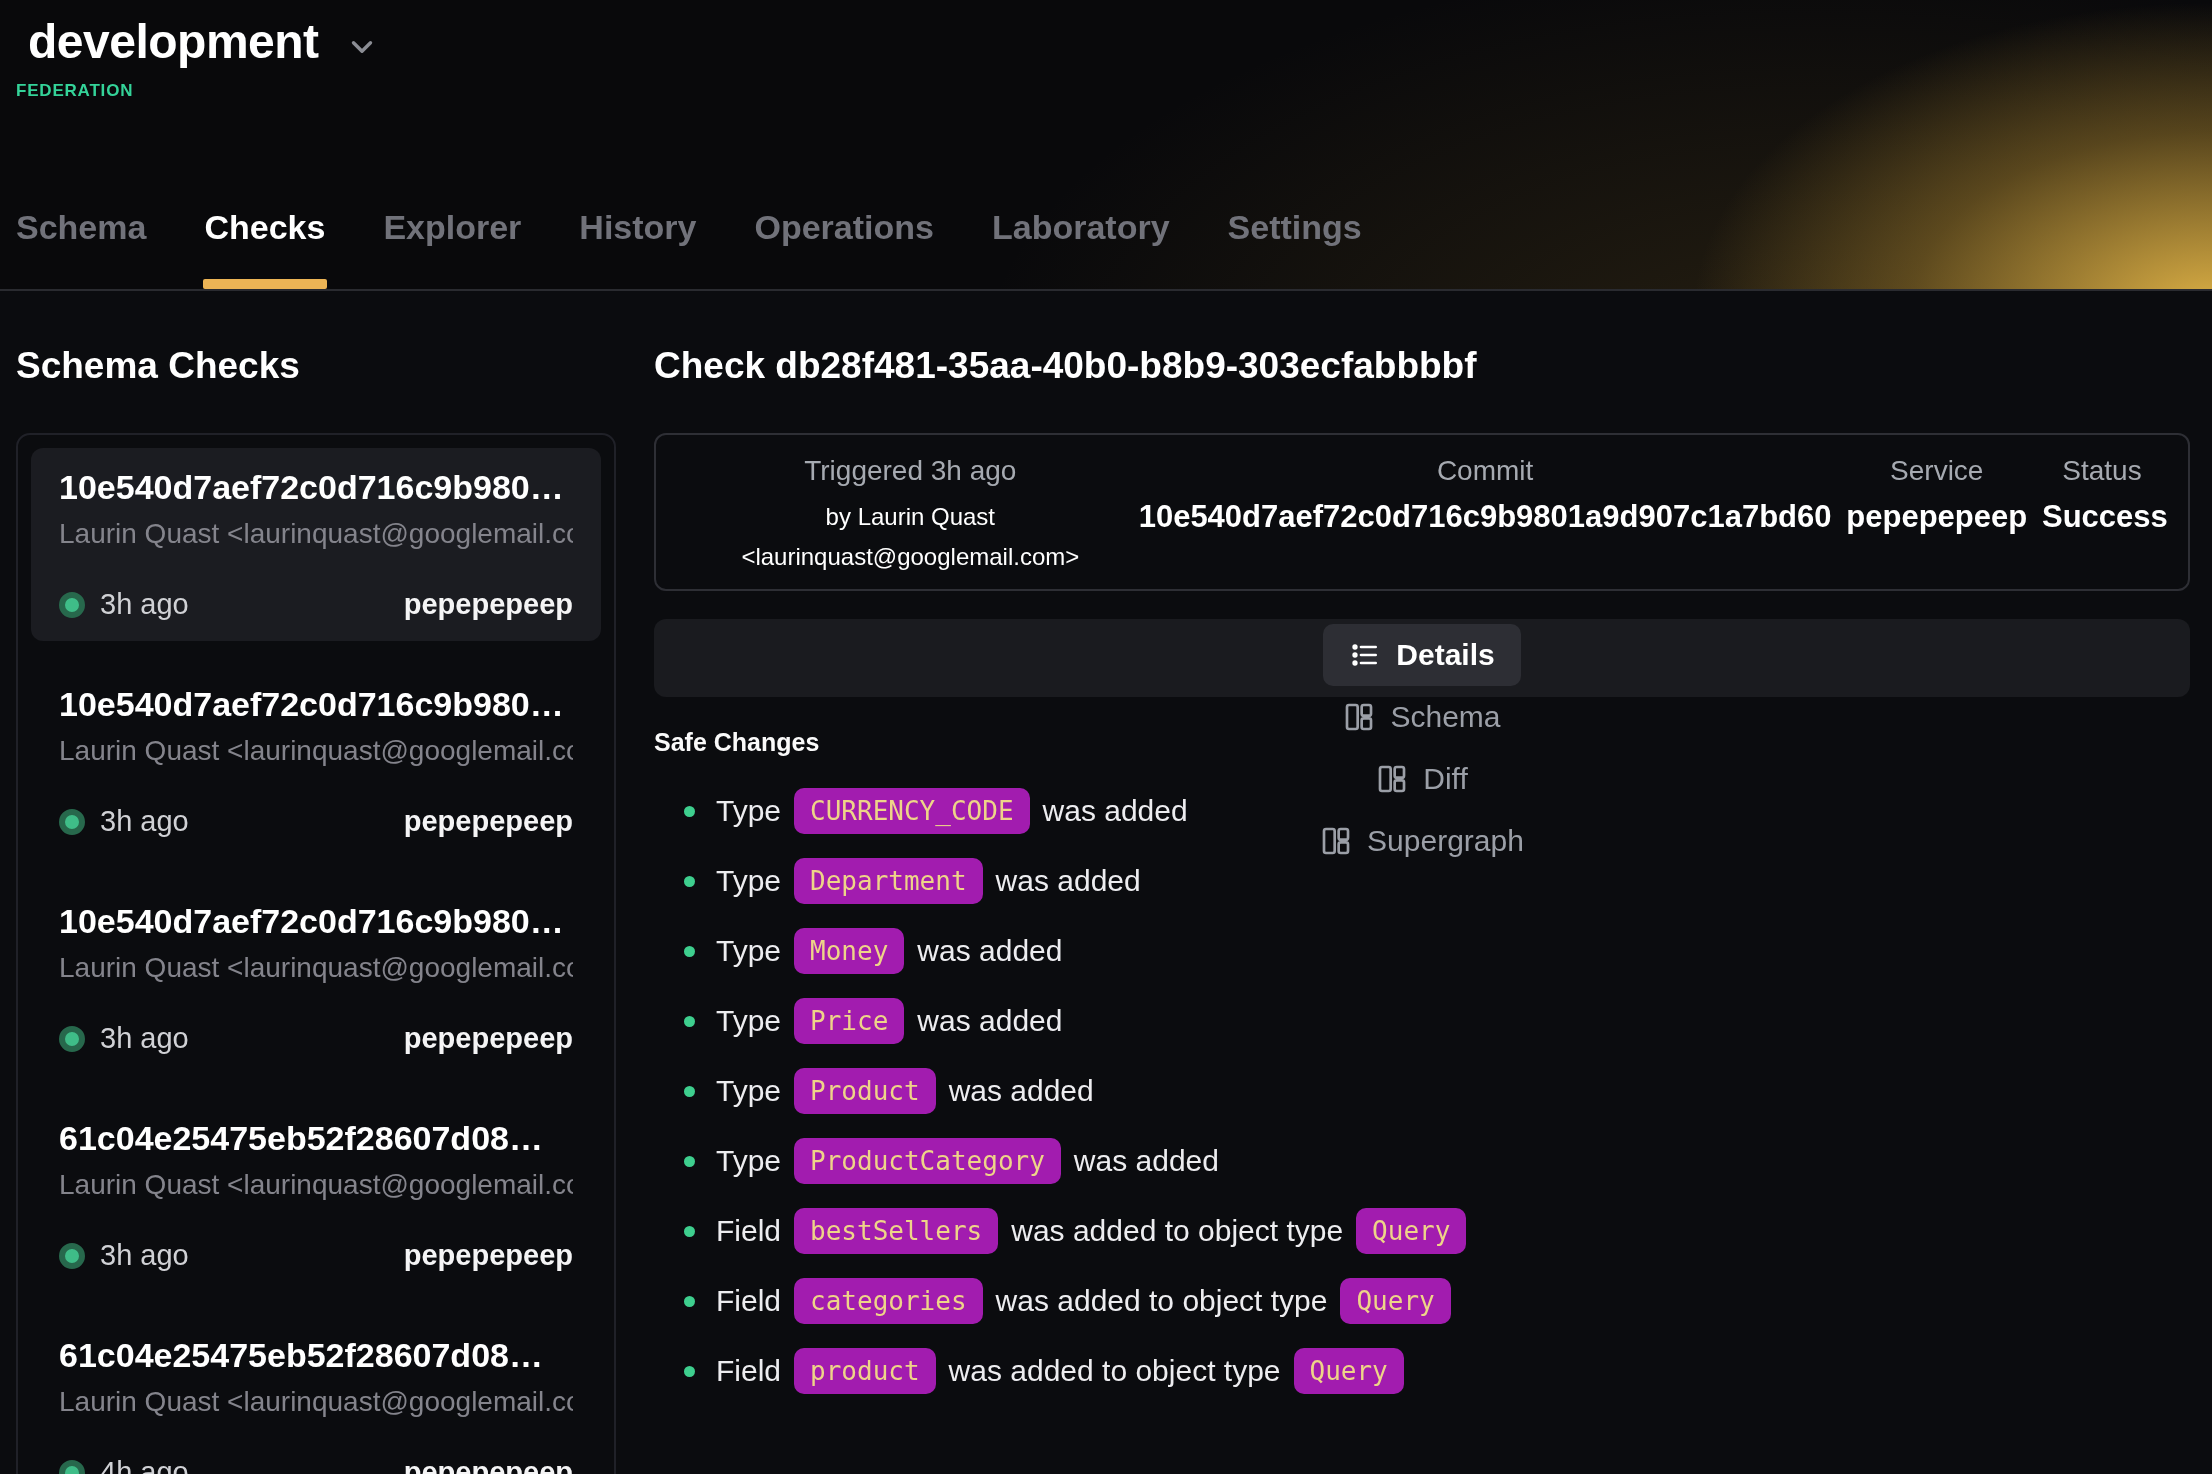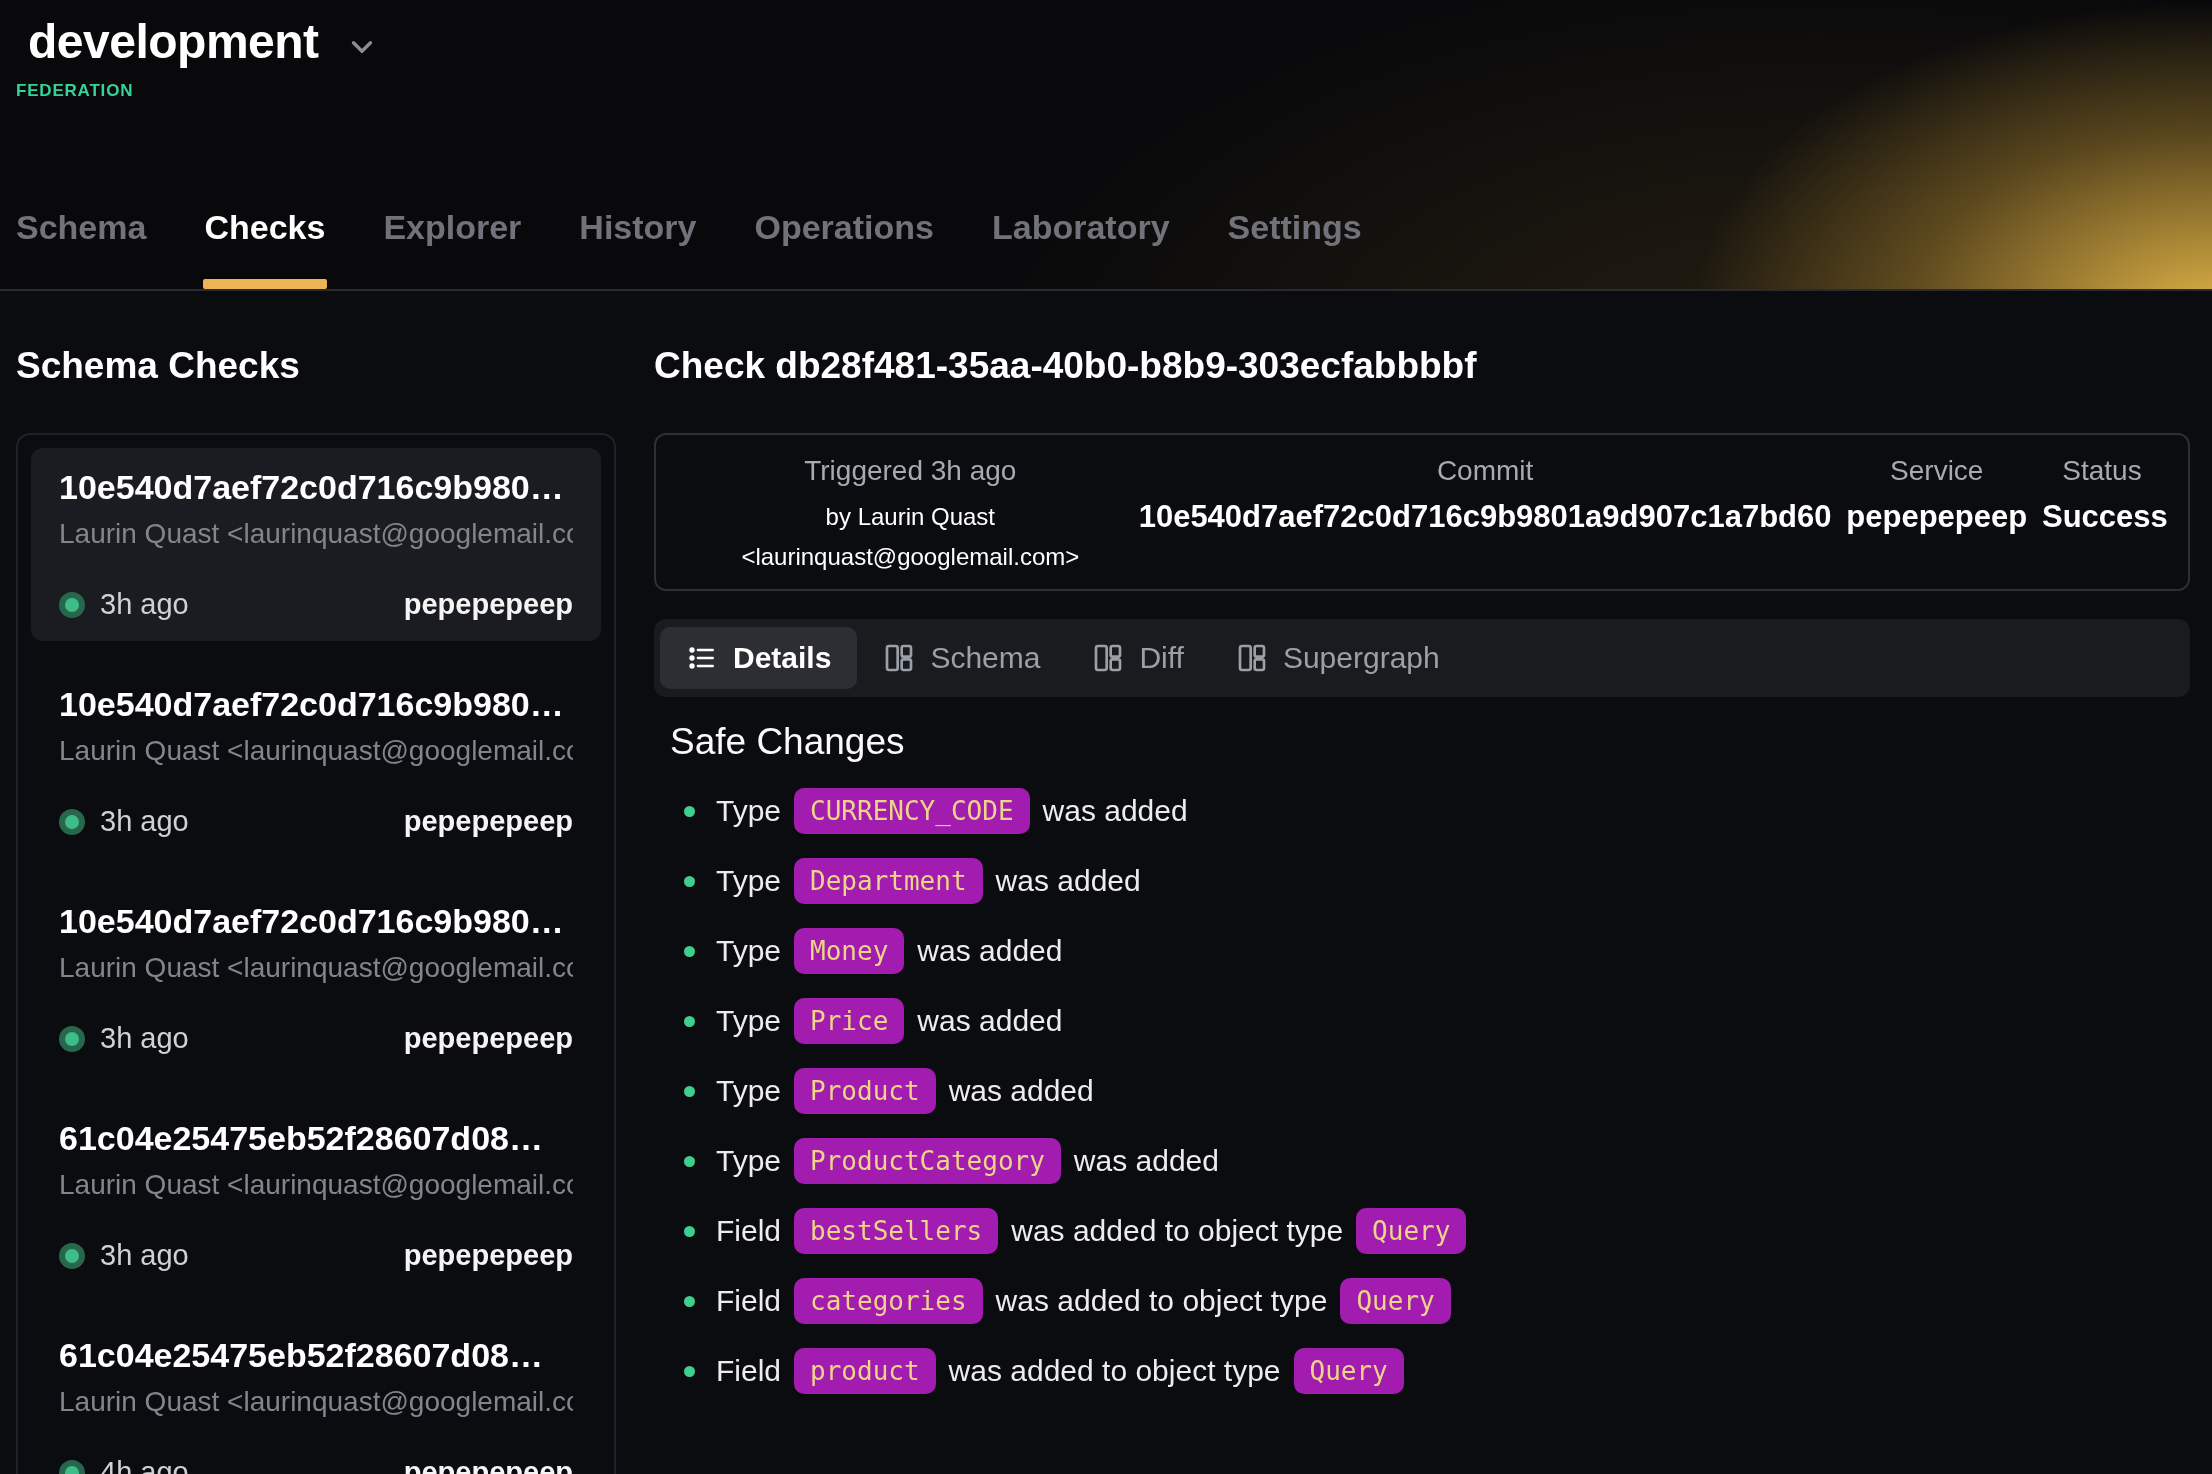--- a/index.html
+++ b/index.html
@@ -108,33 +108,34 @@
   .meta-value.bold { font-weight: 700; font-size: 31px; }
 
   
   .view-tabs {
     margin-top: 28px;
     background: #1a1b1f;
     border-radius: 12px;
     padding: 5px 6px;
     display: flex; align-items: center;
     height: 78px;
+    flex-direction: column;
   }
   .view-tab {
     display: flex; align-items: center; gap: 15px;
     padding: 14px 26px;
     border-radius: 10px;
     font-size: 30px;
     color: #9b9fa7;
     cursor: pointer;
   }
   .view-tab.active { background: #2d2e34; color: #ffffff; font-weight: 600; }
   .view-tab svg { display: block; }
 
-  .section-title { margin: 24px 16px 14px; font-size: 37px; font-weight: 400; color: #fafafa; line-height: 42px; }
+  .section-title { margin: 24px 0 14px; font-size: 25px; font-weight: 700; color: #fafafa; line-height: 42px; }
 
   .changes { list-style: none; }
   .change-row { display: flex; align-items: center; min-height: 48px; margin-bottom: 2px; }
   .bullet {
     width: 11px; height: 11px; border-radius: 50%;
     background: #3ecf8e;
     margin: 0 21px 0 30px; flex: none;
   }
   .change-text { font-size: 30px; color: #ededf0; }
   .code-chip {

